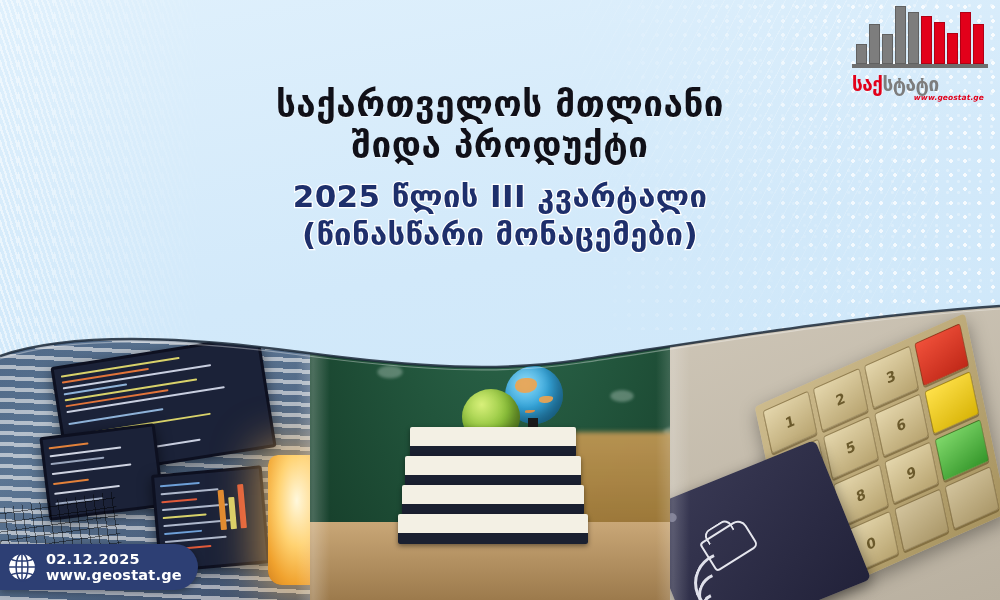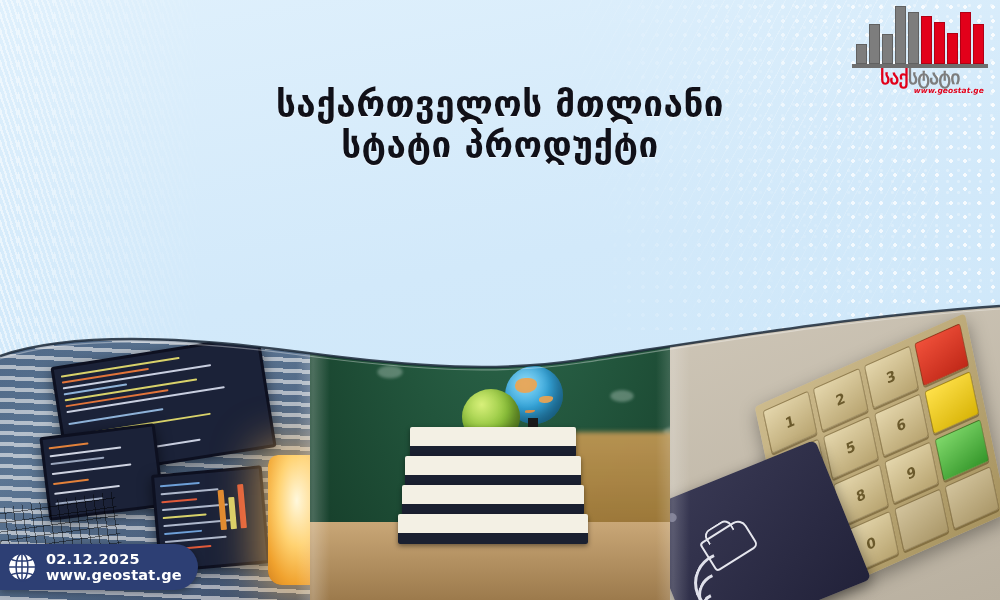--- a/index.html
+++ b/index.html
@@ -48,21 +48,21 @@
     -webkit-mask-image:radial-gradient(ellipse at 75% 10%, rgba(0,0,0,.7), rgba(0,0,0,0) 70%);
     mask-image:radial-gradient(ellipse at 75% 10%, rgba(0,0,0,.7), rgba(0,0,0,0) 70%);
     pointer-events:none;
   }
 
   
   .logo{position:absolute;top:6px;right:12px;width:136px;height:92px;}
   .logo-bars{display:flex;align-items:flex-end;gap:2px;height:58px;padding:0 4px;
              border-bottom:4px solid #6e6e6e;}
   .logo-bars .bar{width:11px;border:1px solid rgba(0,0,0,.22);}
-  .logo-word{margin-top:0;text-align:center;line-height:1;font-family:Liberation Serif, serif;}
+  .logo-word{margin-top:7px;text-align:left;line-height:1;}
   .logo-word .sa{font-weight:bold;font-size:19px;color:#e2001a;letter-spacing:-.5px;}
   .logo-word .stat{font-weight:bold;font-size:19px;color:#7d7d7d;letter-spacing:-.5px;}
   .logo-url{text-align:right;font-size:7.5px;color:#e2001a;font-style:italic;
             font-weight:bold;margin-top:-1px;padding-right:4px;letter-spacing:.1px;}
 
   
   .titles{position:absolute;top:84px;left:0;width:1000px;text-align:center;}
   .title-line{
     font-size:35px;font-weight:bold;color:#101018;line-height:1.17;
     letter-spacing:.5px;
@@ -337,21 +337,25 @@
       <div class="bar" style="height:29px;background:#e2001a;"></div>
       <div class="bar" style="height:50px;background:#e2001a;"></div>
       <div class="bar" style="height:38px;background:#e2001a;"></div>
     </div>
     <div class="logo-word"><span class="sa">საქ</span><span class="stat">სტატი</span></div>
     <div class="logo-url">www.geostat.ge</div>
   </div>
 
   <div class="titles">
     <div class="title-line">საქართველოს მთლიანი</div>
-    <div class="title-line">სტატი პროდუქტი</div>
+    <div class="title-line">შიდა პროდუქტი</div>
+    <div class="subtitle">
+      <div class="sub-line">2025 წლის III კვარტალი</div>
+      <div class="sub-line">(წინასწარი მონაცემები)</div>
+    </div>
   </div>
 
   <div class="badge">
     <svg class="globe-icon" viewBox="0 0 32 32">
       <circle cx="16" cy="16" r="14.5" fill="#ffffff"></circle>
       <g stroke="#2d3f74" stroke-width="1.6" fill="none">
         <circle cx="16" cy="16" r="14.5"></circle>
         <ellipse cx="16" cy="16" rx="6.3" ry="14.5"></ellipse>
         <line x1="16" y1="1.5" x2="16" y2="30.5"></line>
         <line x1="1.5" y1="16" x2="30.5" y2="16"></line>

